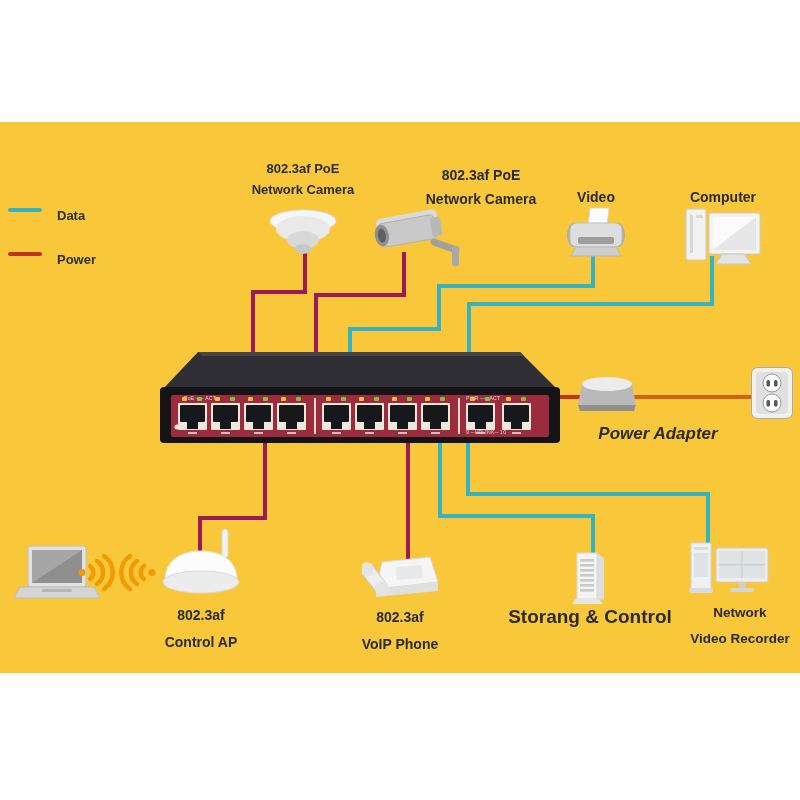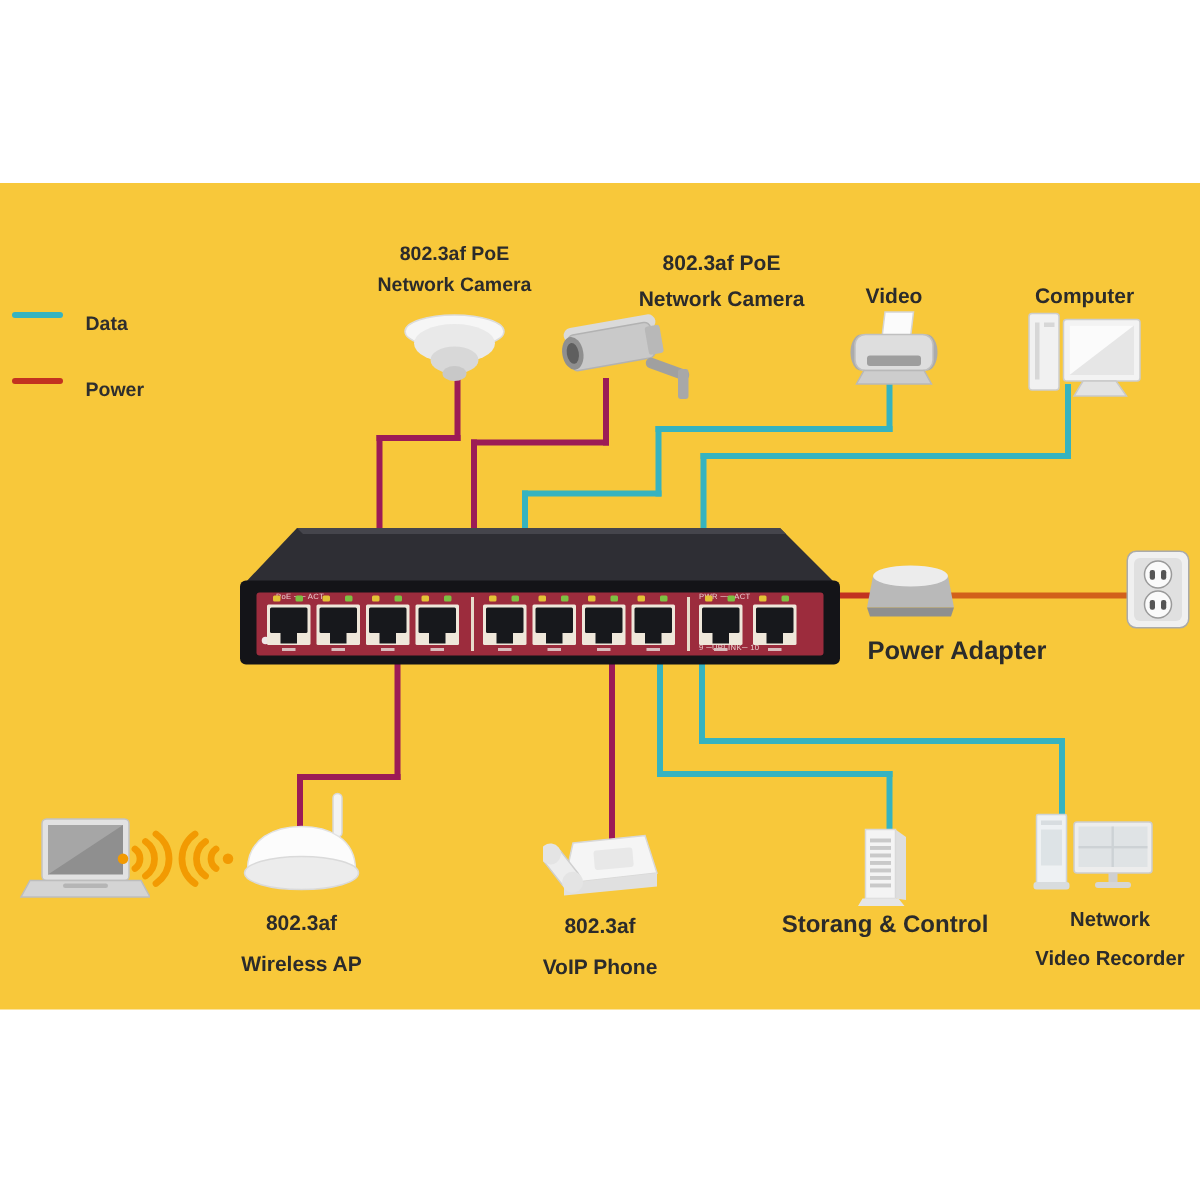--- a/index.html
+++ b/index.html
@@ -284,31 +284,31 @@
   <div class="label lbl-md" style="left:401px;top:163px;width:160px;">
     <div>802.3af PoE</div>
     <div>Network Camera</div>
   </div>
   <div class="label lbl-md" style="left:516px;top:185px;width:160px;">
     <div>Video</div>
   </div>
   <div class="label lbl-md" style="left:643px;top:185px;width:160px;">
     <div>Computer</div>
   </div>
-  <div class="label lbl-lg" style="left:548px;top:424px;width:180px;">
+  <div class="label lbl-lg" style="left:568px;top:424px;width:180px;font-style:italic;">
     <div>Power Adapter</div>
   </div>
   <div class="label lbl-md" style="left:121px;top:602px;width:160px;line-height:27px;">
     <div>802.3af</div>
-    <div>Wireless AP</div>
+    <div>Control AP</div>
   </div>
   <div class="label lbl-md" style="left:320px;top:604px;width:160px;line-height:27px;">
     <div>802.3af</div>
     <div>VoIP Phone</div>
   </div>
-  <div class="label lbl-sm" style="left:505px;top:606px;width:170px;font-size:16px;">
+  <div class="label lbl-sm" style="left:505px;top:606px;width:170px;font-size:19px;">
     <div>Storang &amp; Control</div>
   </div>
   <div class="label lbl-sm" style="left:660px;top:600px;width:160px;font-size:13.5px;line-height:26px;">
     <div>Network</div>
     <div>Video Recorder</div>
   </div>
 </div>
 
 </body></html>

